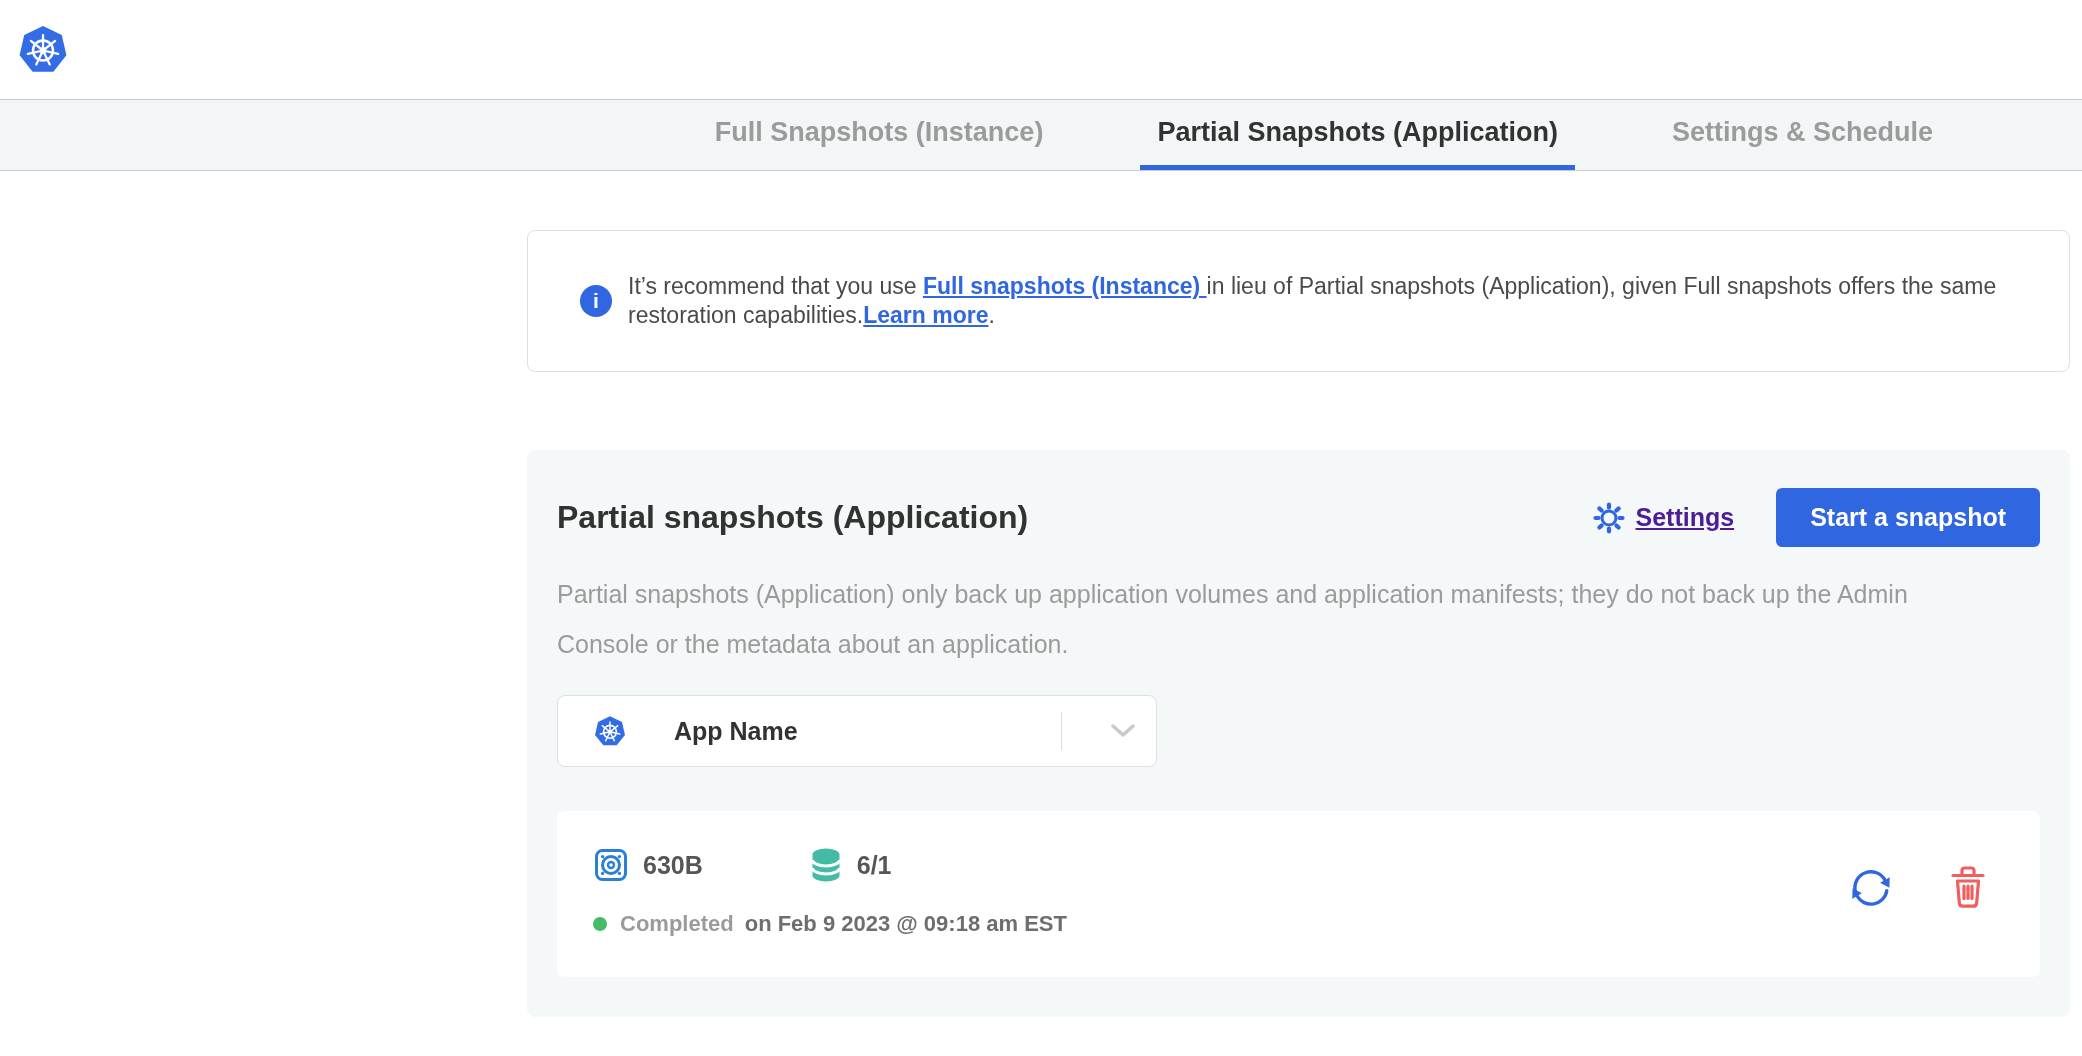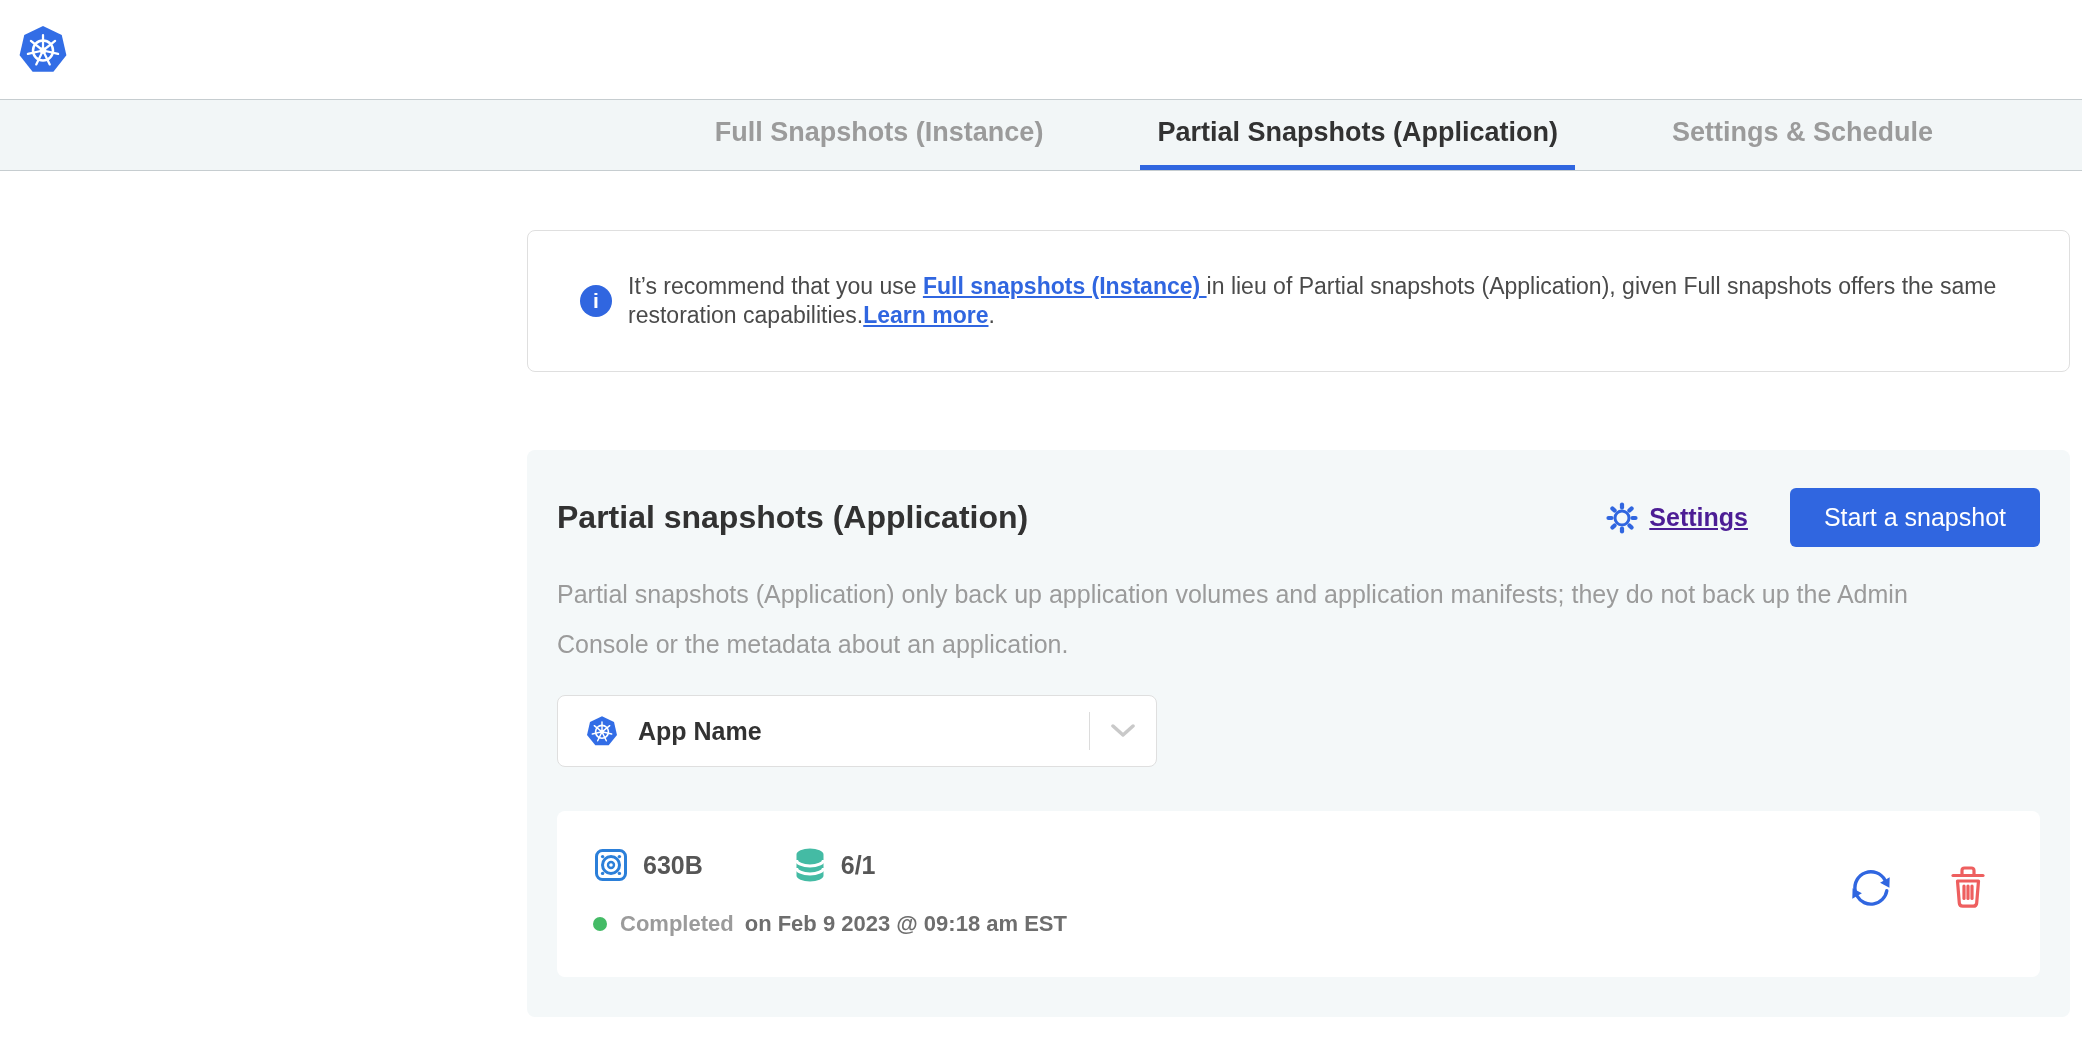--- a/index.html
+++ b/index.html
@@ -65,48 +65,48 @@
   .panel-header { display: flex; align-items: center; }
   .panel-title { margin: 0; font-size: 32px; font-weight: bold; color: #323232; flex: 1; }
   .panel-actions { display: flex; align-items: center; }
   .settings-link {
     display: flex; align-items: center; gap: 11px;
     color: #4c1d95; font-size: 25px; font-weight: bold;
     text-decoration: underline; margin-right: 42px; cursor: pointer;
   }
   .primary-btn {
     background: #3066e0; color: #fff; border: none; border-radius: 6px;
-    font-size: 25px; font-weight: normal; padding: 15px 34px;
+    font-size: 25px; font-weight: bold; padding: 15px 34px;
     font-family: inherit; cursor: pointer;
   }
   .panel-desc {
     margin: 22px 0 0 0; font-size: 25px; line-height: 50px;
     color: #9b9b9b; max-width: 1370px;
   }
 
   .app-select {
     margin-top: 26px; width: 600px; height: 72px; background: #fff;
     border: 1px solid #dfdfdf; border-radius: 8px;
-    display: flex; align-items: center; padding-left: 28px;
-    box-sizing: border-box; cursor: pointer;
+    display: flex; align-items: center; padding-left: 36px;
+    box-sizing: border-box; cursor: pointer; gap: 28px;
   }
   .app-select-label { margin-left: 20px; font-size: 25px; font-weight: bold; color: #323232; }
   .select-divider { margin-left: auto; width: 1px; height: 38px; background: #dcdcdc; }
   .chevron { width: 66px; display: flex; justify-content: center; align-items: center; }
 
   
   .snapshot-card {
     margin-top: 44px; background: #fff; border-radius: 8px;
     padding: 36px 40px 40px 36px; display: flex; align-items: flex-start;
   }
   .snap-left { width: 645px; }
   .snap-name { font-size: 31px; font-weight: bold; color: #323232; line-height: 38px; cursor: pointer; }
   .snap-date { margin-top: 32px; font-size: 21px; font-weight: bold; color: #9b9b9b; }
   .snap-mid { flex: 1; }
-  .snap-stats { display: flex; align-items: flex-start; }
+  .snap-stats { display: flex; align-items: flex-start; gap: 16px; }
   .stat { display: flex; align-items: center; }
   .stat + .stat { margin-left: 90px; }
   .stat-val { margin-left: 14px; font-size: 25px; font-weight: bold; color: #565656; }
   .snap-status { margin-top: 28px; display: flex; align-items: center; font-size: 22px; }
   .status-dot { width: 14px; height: 14px; border-radius: 50%; background: #44bb66; margin-right: 13px; flex-shrink: 0; }
   .status-label { color: #9b9b9b; font-weight: bold; margin-right: 11px; }
   .status-detail { color: #6e6e6e; font-weight: bold; }
   .snap-actions { display: flex; align-items: center; gap: 52px; margin-top: 16px; padding-right: 12px; }
   .icon-btn { cursor: pointer; display: flex; }
 </style>

